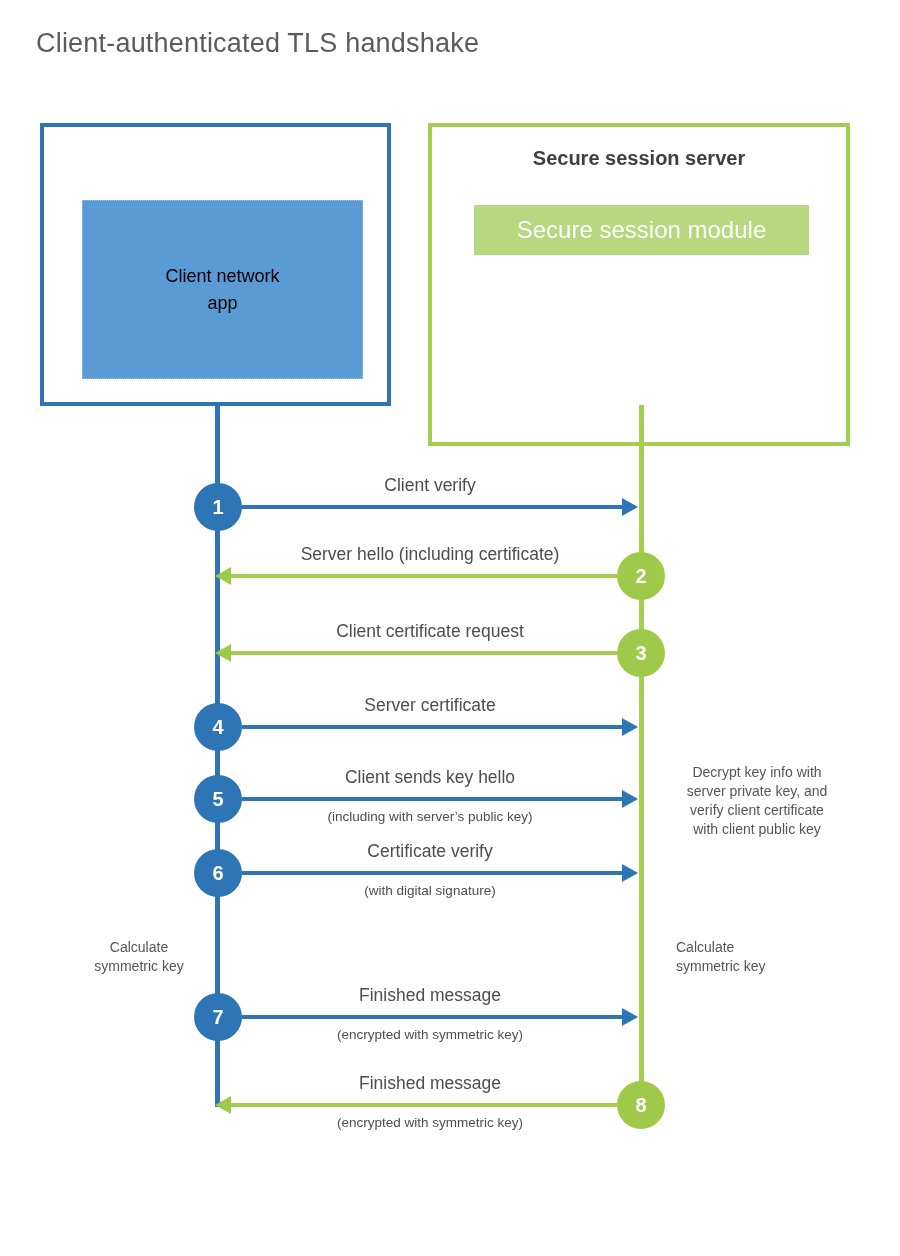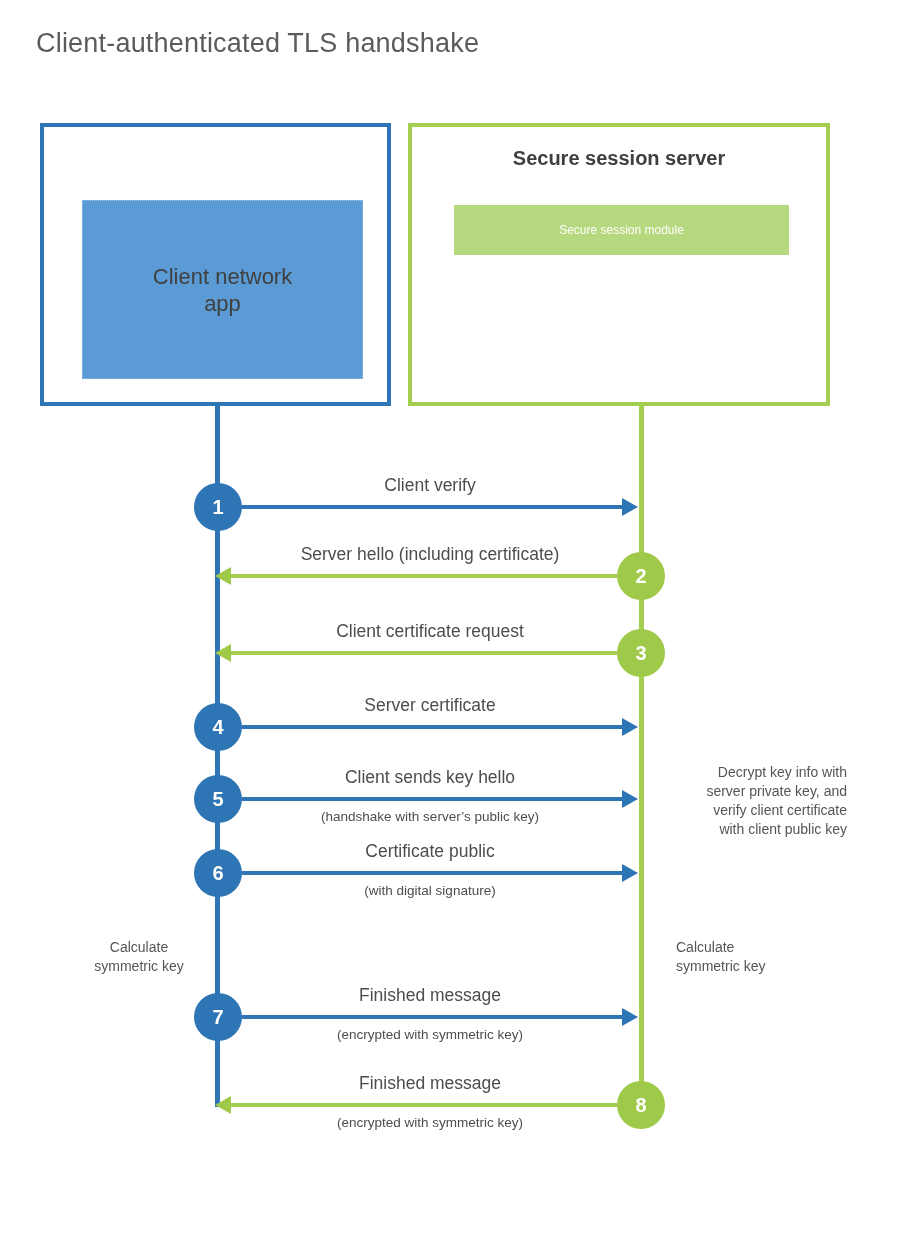--- a/index.html
+++ b/index.html
@@ -2,26 +2,26 @@
 <html><head>
 <meta charset="utf-8">
 <style>
   html,body{margin:0;padding:0;background:#ffffff;}
   body{width:900px;height:1256px;position:relative;font-family:"Liberation Sans",sans-serif;overflow:hidden;}
   .abs{position:absolute;}
   .page-title{left:36px;top:28px;font-size:27px;font-weight:300;color:#5b5b5b;letter-spacing:.2px;}
   
   .entity-box{box-sizing:border-box;background:#ffffff;}
   .client-box{left:40px;top:123px;width:351px;height:283px;border:4px solid #2e75b6;}
-  .server-box{left:408px;top:123px;width:422px;height:283px;border:4px solid #a3ce4f;}
+  .server-box{left:428px;top:123px;width:422px;height:323px;border:4px solid #a3ce4f;}
   .entity-title{margin-top:20px;text-align:center;font-size:20px;font-weight:bold;color:#3f3f3f;}
   .app-box{left:38px;top:73px;width:279px;height:177px;background:#5b9bd5;border:1px dotted #9ec3e6;
            display:flex;align-items:center;justify-content:center;text-align:center;
-           color:#404040;font-size:22px;line-height:27px;white-space:pre-line;}
-  .bar{left:42px;width:335px;height:50px;background:#b6d87e;color:#ffffff;font-size:12px;
+           color:#000000;font-size:18px;line-height:27px;white-space:pre-line;}
+  .bar{left:42px;width:335px;height:50px;background:#b6d87e;color:#ffffff;font-size:24px;
        text-align:center;line-height:50px;}
   
   .vline{width:5px;}
   .blue-bg{background:#2e75b6;}
   .green-bg{background:#a3ce4f;}
   
   .circle{width:48px;height:48px;border-radius:50%;display:flex;align-items:center;justify-content:center;
           color:#ffffff;font-size:20px;font-weight:bold;}
   .circle.blue{background:#2e75b6;}
   .circle.green{background:#9fca49;}
@@ -30,21 +30,21 @@
   .ah{width:0;height:0;border-top:9px solid transparent;border-bottom:9px solid transparent;}
   .ah-right{border-left:16px solid #2e75b6;}
   .ah-left{border-right:16px solid #9fca49;}
   
   .msg-label{left:180px;width:500px;text-align:center;font-size:17.5px;color:#4d4d4d;}
   .msg-sub{left:180px;width:500px;text-align:center;font-size:13.5px;color:#4d4d4d;}
   
   .note{font-size:14px;color:#555555;line-height:19px;white-space:pre-line;}
   .calc-left{left:79px;top:938px;width:120px;text-align:center;}
   .calc-right{left:676px;top:938px;width:130px;text-align:left;}
-  .decrypt-note{left:667px;top:763px;width:180px;text-align:right;}
+  .decrypt-note{left:667px;top:763px;width:180px;text-align:center;}
 </style>
 </head>
 <body>
 
 <div class="abs page-title">Client-authenticated TLS handshake</div>
 
 <div class="abs entity-box client-box">
   <div class="abs app-box">Client network
 app</div>
 </div>
@@ -84,23 +84,23 @@
 <div class="abs circle blue" style="left:194px;top:703px">
     <span>4</span>
   </div>
 
 <div class="abs msg-label" style="top:767px">Client sends key hello</div>
 <div class="abs hline blue-bg" style="left:242px;top:797px;width:381px"></div>
 <div class="abs ah ah-right" style="left:622px;top:790px"></div>
 <div class="abs circle blue" style="left:194px;top:775px">
     <span>5</span>
   </div>
-<div class="abs msg-sub" style="top:809px">(handshake with server’s public key)</div>
+<div class="abs msg-sub" style="top:809px">(including with server’s public key)</div>
 
-<div class="abs msg-label" style="top:841px">Certificate public</div>
+<div class="abs msg-label" style="top:841px">Certificate verify</div>
 <div class="abs hline blue-bg" style="left:242px;top:871px;width:381px"></div>
 <div class="abs ah ah-right" style="left:622px;top:864px"></div>
 <div class="abs circle blue" style="left:194px;top:849px">
     <span>6</span>
   </div>
 <div class="abs msg-sub" style="top:883px">(with digital signature)</div>
 
 <div class="abs note decrypt-note">Decrypt key info with
 server private key, and
 verify client certificate

